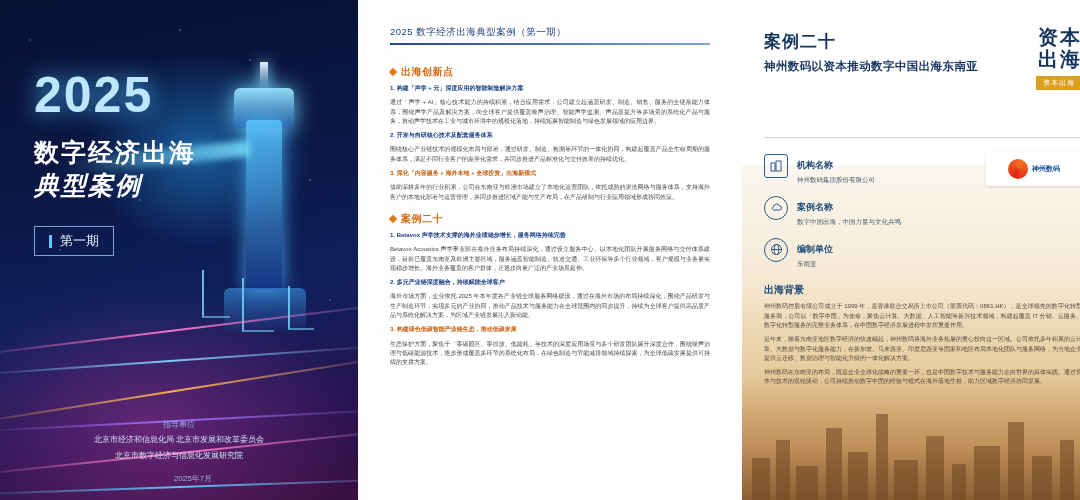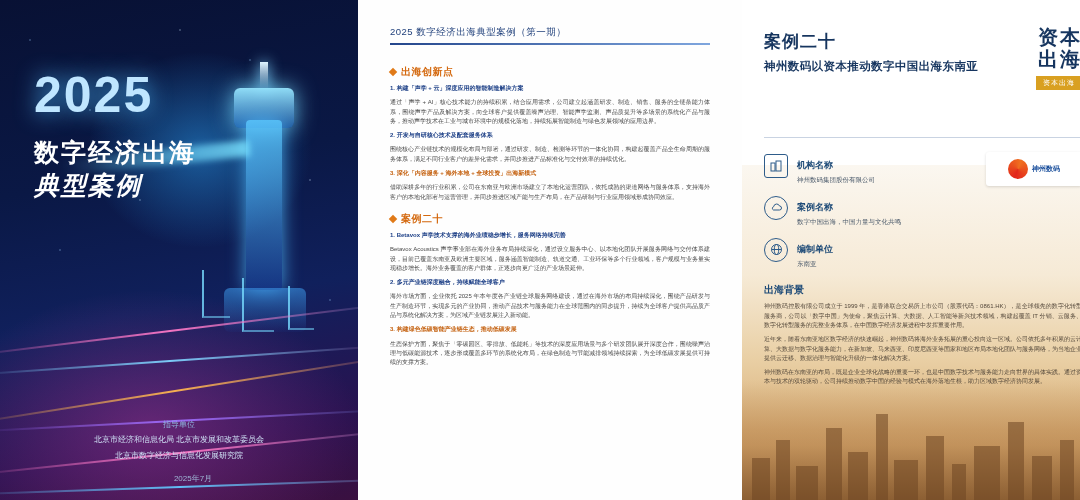--- a/index.html
+++ b/index.html
@@ -140,20 +140,24 @@
       <i style="left:0;top:100px;width:430px;background:linear-gradient(90deg,rgba(255,180,80,0),#ffb750,rgba(255,120,200,.1));transform:rotate(-9deg);"></i>
       <i style="left:20px;top:130px;width:390px;background:linear-gradient(90deg,rgba(160,110,255,0),#a06eff,rgba(120,200,255,.1));transform:rotate(-3deg);"></i>
       <i style="left:0;top:162px;width:440px;background:linear-gradient(90deg,rgba(255,120,200,0),#ff79c8,rgba(120,200,255,.1));transform:rotate(-6deg);"></i>
       <i style="left:0;top:196px;width:440px;background:linear-gradient(90deg,rgba(120,220,255,0),#62c8ff,rgba(255,120,200,.1));transform:rotate(-2deg);"></i>
     </div>
 
     <div class="cover-inner">
       <div class="y2025">2025</div>
       <div class="t1">数字经济出海</div>
       <div class="t2">典型案例</div>
+      <div class="issue">
+        <span class="bar"></span>
+        <span>第一期</span>
+      </div>
     </div>
 
     <div class="cover-foot">
       <div class="lbl">指导单位</div>
       <div class="org">北京市经济和信息化局   北京市发展和改革委员会</div>
       <div class="org">北京市数字经济与信息化发展研究院</div>
       <div class="date">2025年7月</div>
     </div>
   </section>
 

